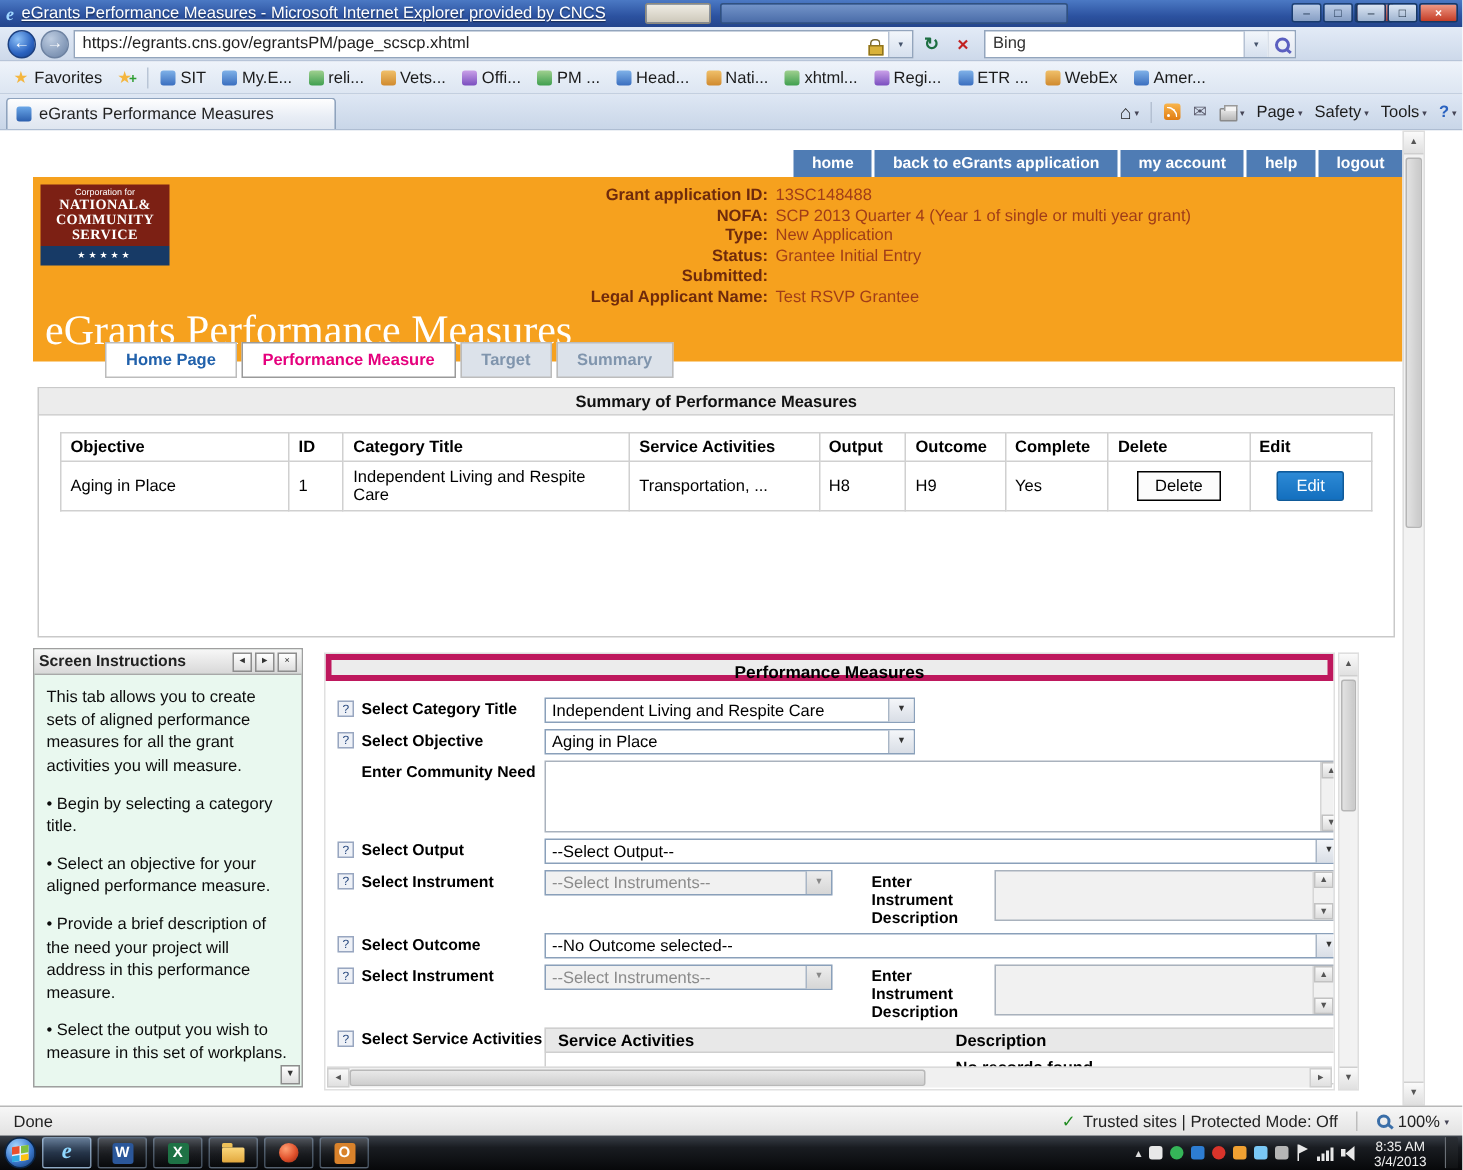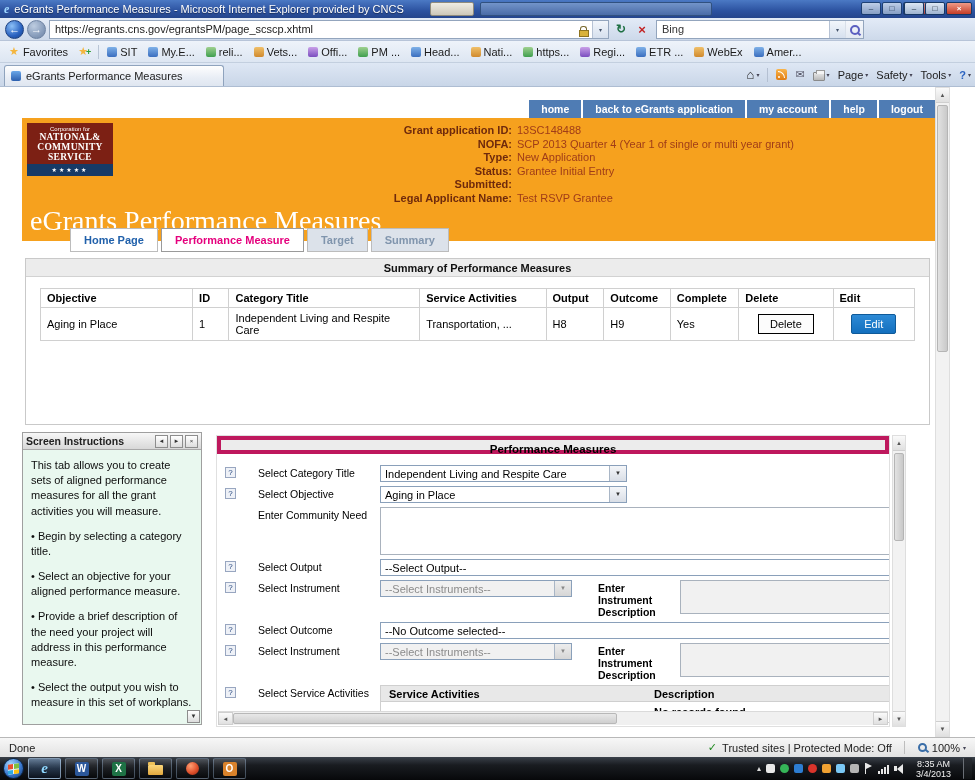--- a/index.html
+++ b/index.html
@@ -6,21 +6,21 @@
   html,body { width:975px; height:780px; overflow:hidden; }
   #screen { position:relative; width:975px; height:780px; background:#fff;
             font-family:"Liberation Sans", sans-serif; }
 
   
   .titlebar { position:absolute; top:0; left:0; right:0; height:18px;
     background:linear-gradient(#4b79c4,#2c52a0 60%,#24458c);
     color:#fff; font-size:11px; display:flex; align-items:center; padding:0 4px; }
   .tb-ieicon { color:#9fd6ff; font-weight:bold; font-style:italic;
     font-family:"Liberation Serif",serif; font-size:12px; margin-right:5px; }
-  .tb-title { white-space:nowrap; overflow:hidden; text-shadow:0 1px 1px rgba(0,0,0,.45); }
+  .tb-title { white-space:nowrap; overflow:hidden; text-shadow:0 1px 1px rgba(0,0,0,.45);text-decoration:underline; }
   .bgfrag { position:absolute; top:2px; height:14px; border-radius:2px; }
   .bgfrag-doc { left:430px; width:44px; background:linear-gradient(#efece4,#cdc8ba); border:1px solid #8f8b7d; }
   .bgfrag-ie  { left:480px; width:232px; background:linear-gradient(#7394c9,#4a6ca8); border:1px solid #31517f; }
   .winset { position:absolute; top:2px; display:flex; gap:1px; }
   .winset-back { right:46px; opacity:.8; }
   .winset-main { right:3px; }
   .wbtn { width:20px; height:13px; border:1px solid #163764; border-radius:2px;
     background:linear-gradient(#dde7f4,#9fb4d0); color:#123; font-size:8px; line-height:11px; text-align:center; }
   .wclose { width:26px; background:linear-gradient(#f09a86,#c43d27); color:#fff; font-weight:bold; }
 
@@ -154,22 +154,22 @@
   
   .form-panel { position:absolute; top:348px; left:216px; width:674px; height:292px;
     background:#fff; overflow:hidden; border:1px solid #e0e0e0; }
   .form-header { height:18px; line-height:18px; background:#ececec; border:4px solid #be185d;
     text-align:center; font-weight:bold; font-size:11.5px; }
   .frow { display:flex; align-items:flex-start; margin:4px 0 0 8px; font-size:11px; }
   .frow.first { margin-top:11px; }
   .help { flex:none; width:11px; height:11px; border:1px solid #98a6c0; background:#eef1f7;
     color:#26477e; font-size:8px; line-height:10px; text-align:center; margin:2px 5px 0 0; }
   .help.spacer { visibility:hidden; }
-  .flabel { flex:none; width:122px; font-weight:normal; color:#000; font-size:10.5px;
-    line-height:12px; padding-top:2px;margin-left:17px; }
+  .flabel { flex:none; width:122px; font-weight:bold; color:#000; font-size:10.5px;
+    line-height:12px; padding-top:2px; }
   .flabel2 { flex:none; width:82px; margin-left:26px; font-weight:bold; font-size:10.5px;
     line-height:12px; padding-top:2px; }
   .sel { height:17px; border:1px solid #8aa0ba; background:#fff; display:flex; align-items:stretch; flex:none; }
   .sel-txt { flex:1; padding:2px 4px 0; white-space:nowrap; overflow:hidden; }
   .sel-arw { width:17px; border-left:1px solid #a9b6c6; background:linear-gradient(#f4f6f9,#d9dee6);
     font-size:6px; line-height:15px; text-align:center; color:#333; }
   .w245{width:247px} .w530{width:532px} .w190{width:192px}
   .sel.dis { background:#f1f1f1; color:#8b8b8b; }
   .sel.dis .sel-arw { background:linear-gradient(#ededed,#d6d6d6); color:#888; }
   .tarea { border:1px solid #a9b2bd; background:#fff; display:flex; flex:none; }
@@ -355,21 +355,21 @@
     <a class="fav-item">
         <i class="fava"></i>
         <span>Head...</span>
       </a>
     <a class="fav-item">
         <i class="fava"></i>
         <span>Nati...</span>
       </a>
     <a class="fav-item">
         <i class="fava"></i>
-        <span>https...</span>
+        <span>xhtml...</span>
       </a>
     <a class="fav-item">
         <i class="fava"></i>
         <span>Regi...</span>
       </a>
     <a class="fav-item">
         <i class="fava"></i>
         <span>ETR ...</span>
       </a>
     <a class="fav-item">

